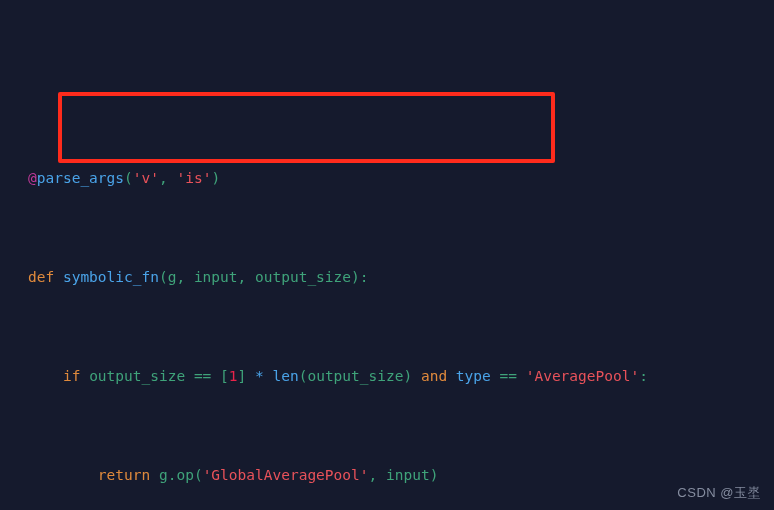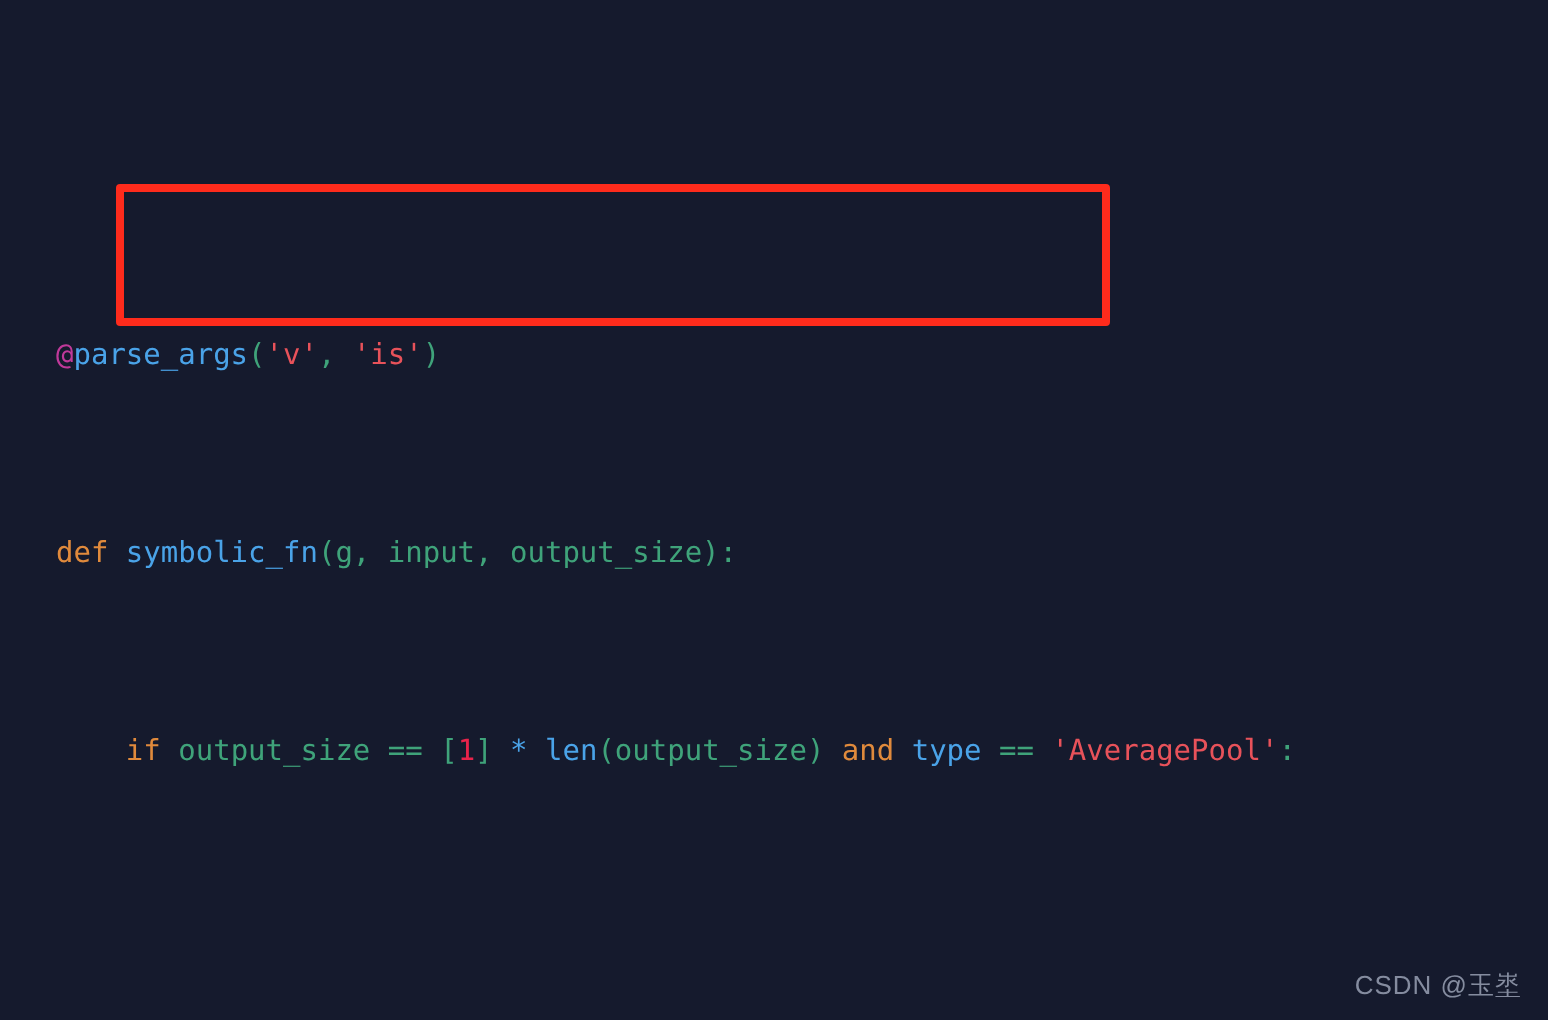--- a/index.html
+++ b/index.html
@@ -82,20 +82,21 @@
     
     <div class="ln"><span class="dec">@</span><span class="fn">parse_args</span><span class="opg">(</span><span class="str">'v'</span><span class="opg">, </span><span class="str">'is'</span><span class="opg">)</span></div>
 
     
     <div class="ln"><span class="kw">def </span><span class="fn">symbolic_fn</span><span class="opg">(</span><span class="id">g</span><span class="opg">, </span><span class="id">input</span><span class="opg">, </span><span class="id">output_size</span><span class="opg">):</span></div>
 
     
     <div class="ln">    <span class="kw">if </span><span class="id">output_size</span><span class="opg"> == [</span><span class="num">1</span><span class="opg">] </span><span class="op">* </span><span class="fn">len</span><span class="opg">(</span><span class="id">output_size</span><span class="opg">) </span><span class="kw">and </span><span class="fn">type</span><span class="opg"> == </span><span class="str">'AveragePool'</span><span class="opg">:</span></div>
 
     
+    <div class="ln">        <span class="kw">return </span><span class="id">g</span><span class="opg">.</span><span class="id">op</span><span class="opg">(</span><span class="str">'GlobalAveragePool'</span><span class="opg">, </span><span class="id">input</span><span class="opg">)</span></div>
 
     
     
 
     
     
 
     
     
 

